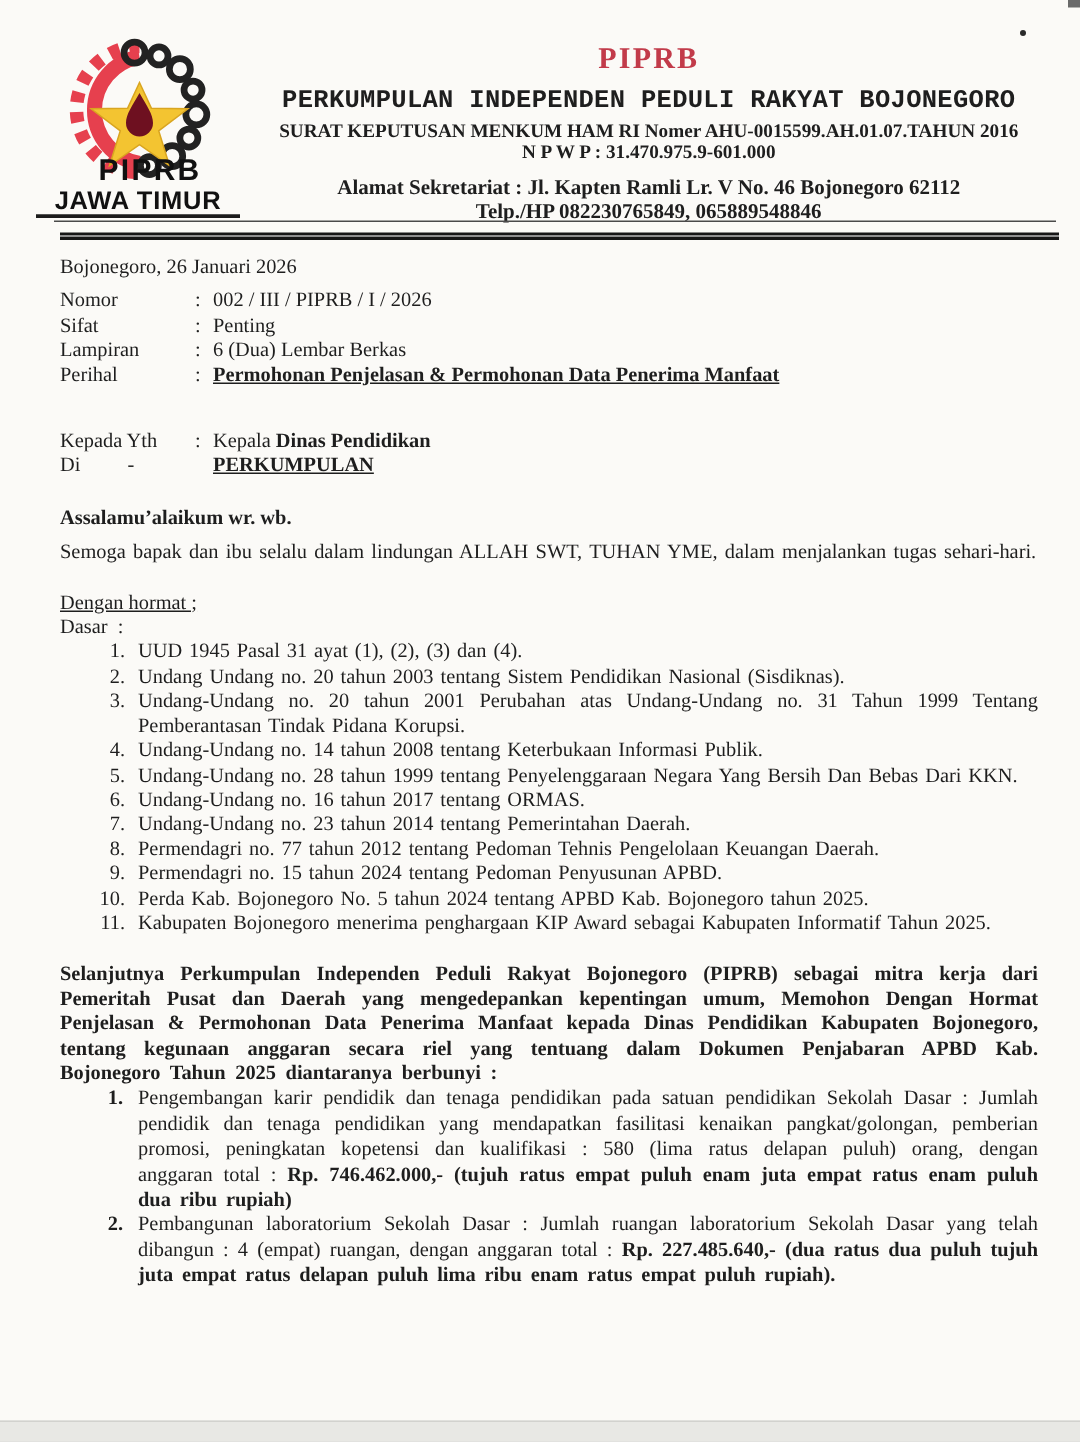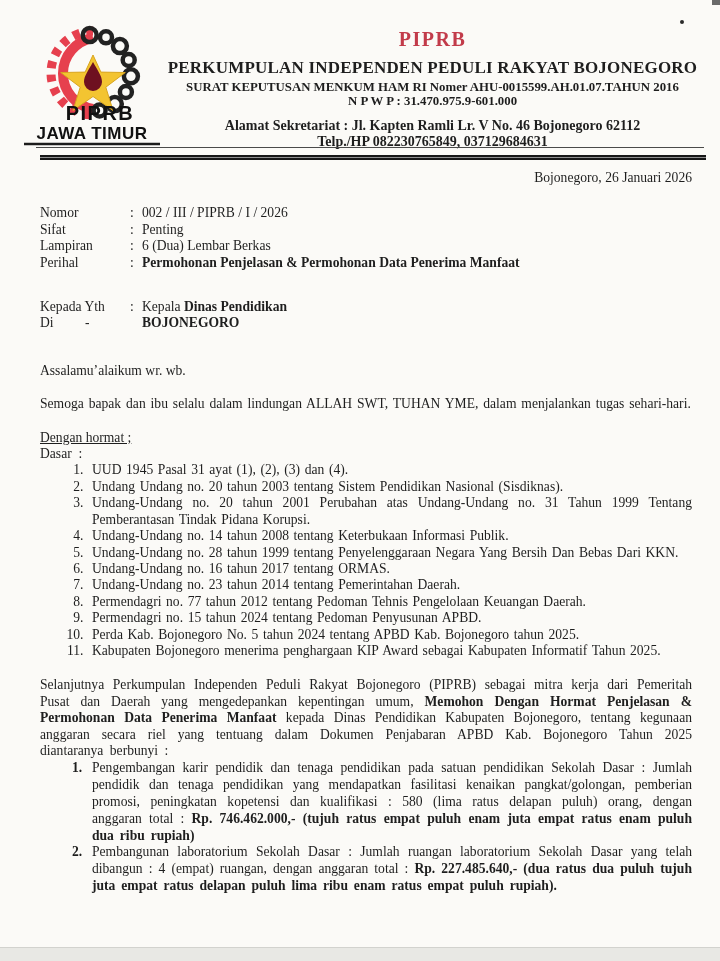--- a/index.html
+++ b/index.html
@@ -14,51 +14,51 @@
     font-family: "Liberation Serif", serif;
     color: #1e1e1e;
   }
   
   .logo-svg { position: absolute; left: 18px; top: 25px; width: 150px; height: 125px; }
   .header-text {
     position: absolute; left: 160px; top: 28px; width: 545px;
     text-align: center; font-weight: bold; line-height: 1.15;
   }
   .h-abbr { color: #c23b4a; font-size: 20px; letter-spacing: 1.5px; margin-bottom: 7px; }
-  .h-org  { font-size: 17px; letter-spacing: 0.2px; }
+  .h-org  { font-size: 17px; letter-spacing: 0.2px; font-family: Liberation Mono, monospace; }
   .h-sk   { font-size: 12.8px; margin-top: 2px; }
   .h-npwp { font-size: 12.8px; }
   .h-addr { font-size: 14px; margin-top: 9px; }
   .h-phone{ font-size: 14px; }
   .thin-rule  { position: absolute; left: 36px; right: 16px; top: 147px; border-top: 1.6px solid #4a4a4a; }
   .thick-rule { position: absolute; left: 40px; right: 14px; top: 155px; height: 5px;
                 background: linear-gradient(to bottom, #161616 0 2px, #8f8f8f 2px 3px, #161616 3px 5px); }
   
   .content {
     position: absolute; left: 40px; right: 28px; top: 170px;
     font-size: 13.6px; line-height: 16.4px;
   }
-  .date-line { text-align: right; margin-bottom: 19px; }
+  .date-line { text-align: left; margin-bottom: 6px; }
   .meta-row { display: flex; }
   .m-label { width: 90px; flex: none; }
   .m-colon { width: 12px; flex: none; }
-  .u-bold { font-weight: bold; }
+  .u-bold { font-weight: bold; text-decoration: underline; }
   .recipient { margin-top: 28px; }
   .r-row { display: flex; }
   .r-label { width: 90px; flex: none; }
   .r-colon { width: 12px; flex: none; }
   .r-indent { width: 102px; flex: none; }
   .di-label { width: 45px; flex: none; }
   .di-dash  { width: 57px; flex: none; }
-  .salutation { margin-top: 31px; }
-  .para { margin-top: 17px; text-align: justify; word-spacing: 1.5px; }
+  .salutation { margin-top: 18px; font-weight: bold; }
+  .para { margin-top: 7px; text-align: justify; word-spacing: 1.5px; }
   .hormat { margin-top: 17px; text-decoration: underline; }
   ol.dasar { margin: 0; padding-left: 48px; }
   ol.dasar li { text-align: justify; word-spacing: 1.2px; padding-left: 4px; font-family: Liberation Serif, serif; }
-  .req-para { margin-top: 18px; text-align: justify; word-spacing: 3px; }
+  .req-para { margin-top: 18px; text-align: justify; word-spacing: 3px; font-weight: bold; }
   ol.requests { margin: 1px 0 0 0; padding-left: 48px; }
   ol.requests li { text-align: justify; word-spacing: 2.5px; padding-left: 4px; line-height: 16.8px; }
   ol.requests li::marker { font-weight: bold; }
   ol.requests strong { font-weight: bold; }
   
   .scan-strip { position: absolute; left: 0; right: 0; bottom: 0; height: 14px;
                 background: #e8e8e4; border-top: 1px solid #d2d2ce; }
   .speck { position: absolute; left: 680px; top: 20px; width: 4px; height: 4px;
            background: #2a2a2a; border-radius: 50%; }
   .corner-mark { position: absolute; right: 0; top: 0; width: 8px; height: 5px; background: #6a6a6a; }
@@ -92,21 +92,21 @@
     <text x="74" y="114" text-anchor="middle" font-family="Liberation Sans, sans-serif" font-weight="bold" font-size="17" letter-spacing="0.5" fill="#111">JAWA TIMUR</text>
     <line x1="6" y1="119" x2="142" y2="119" stroke="#1c1c1c" stroke-width="2.5"></line>
   </svg>
 
   <div class="header-text">
     <div class="h-abbr">PIPRB</div>
     <div class="h-org">PERKUMPULAN INDEPENDEN PEDULI RAKYAT BOJONEGORO</div>
     <div class="h-sk">SURAT KEPUTUSAN MENKUM HAM RI Nomer AHU-0015599.AH.01.07.TAHUN 2016</div>
     <div class="h-npwp">N P W P  : 31.470.975.9-601.000</div>
     <div class="h-addr">Alamat Sekretariat : Jl. Kapten Ramli Lr. V No. 46 Bojonegoro 62112</div>
-    <div class="h-phone">Telp./HP 082230765849, 037129684631</div>
+    <div class="h-phone">Telp./HP 082230765849, 065889548846</div>
   </div>
 
   <div class="thin-rule"></div>
   <div class="thick-rule"></div>
 
   <div class="content">
 
     <div class="date-line">Bojonegoro, 26 Januari 2026</div>
 
     <div>
@@ -134,21 +134,21 @@
 
     <div class="recipient">
       <div class="r-row">
         <span class="r-label">Kepada Yth</span>
         <span class="r-colon">:</span>
         <span><span>Kepala </span><strong>Dinas Pendidikan</strong></span>
       </div>
       <div class="r-row">
         <span class="di-label">Di</span>
         <span class="di-dash">-</span>
-        <span class="u-bold">BOJONEGORO</span>
+        <span class="u-bold">PERKUMPULAN</span>
       </div>
     </div>
 
     <div class="salutation">Assalamu’alaikum wr. wb.</div>
 
     <div class="para">Semoga bapak dan ibu selalu dalam lindungan ALLAH SWT, TUHAN YME, dalam menjalankan tugas sehari-hari.</div>
 
     <div class="hormat">Dengan hormat ;</div>
     <div>
       <span>Dasar</span>&nbsp;&nbsp;<span>:</span>

